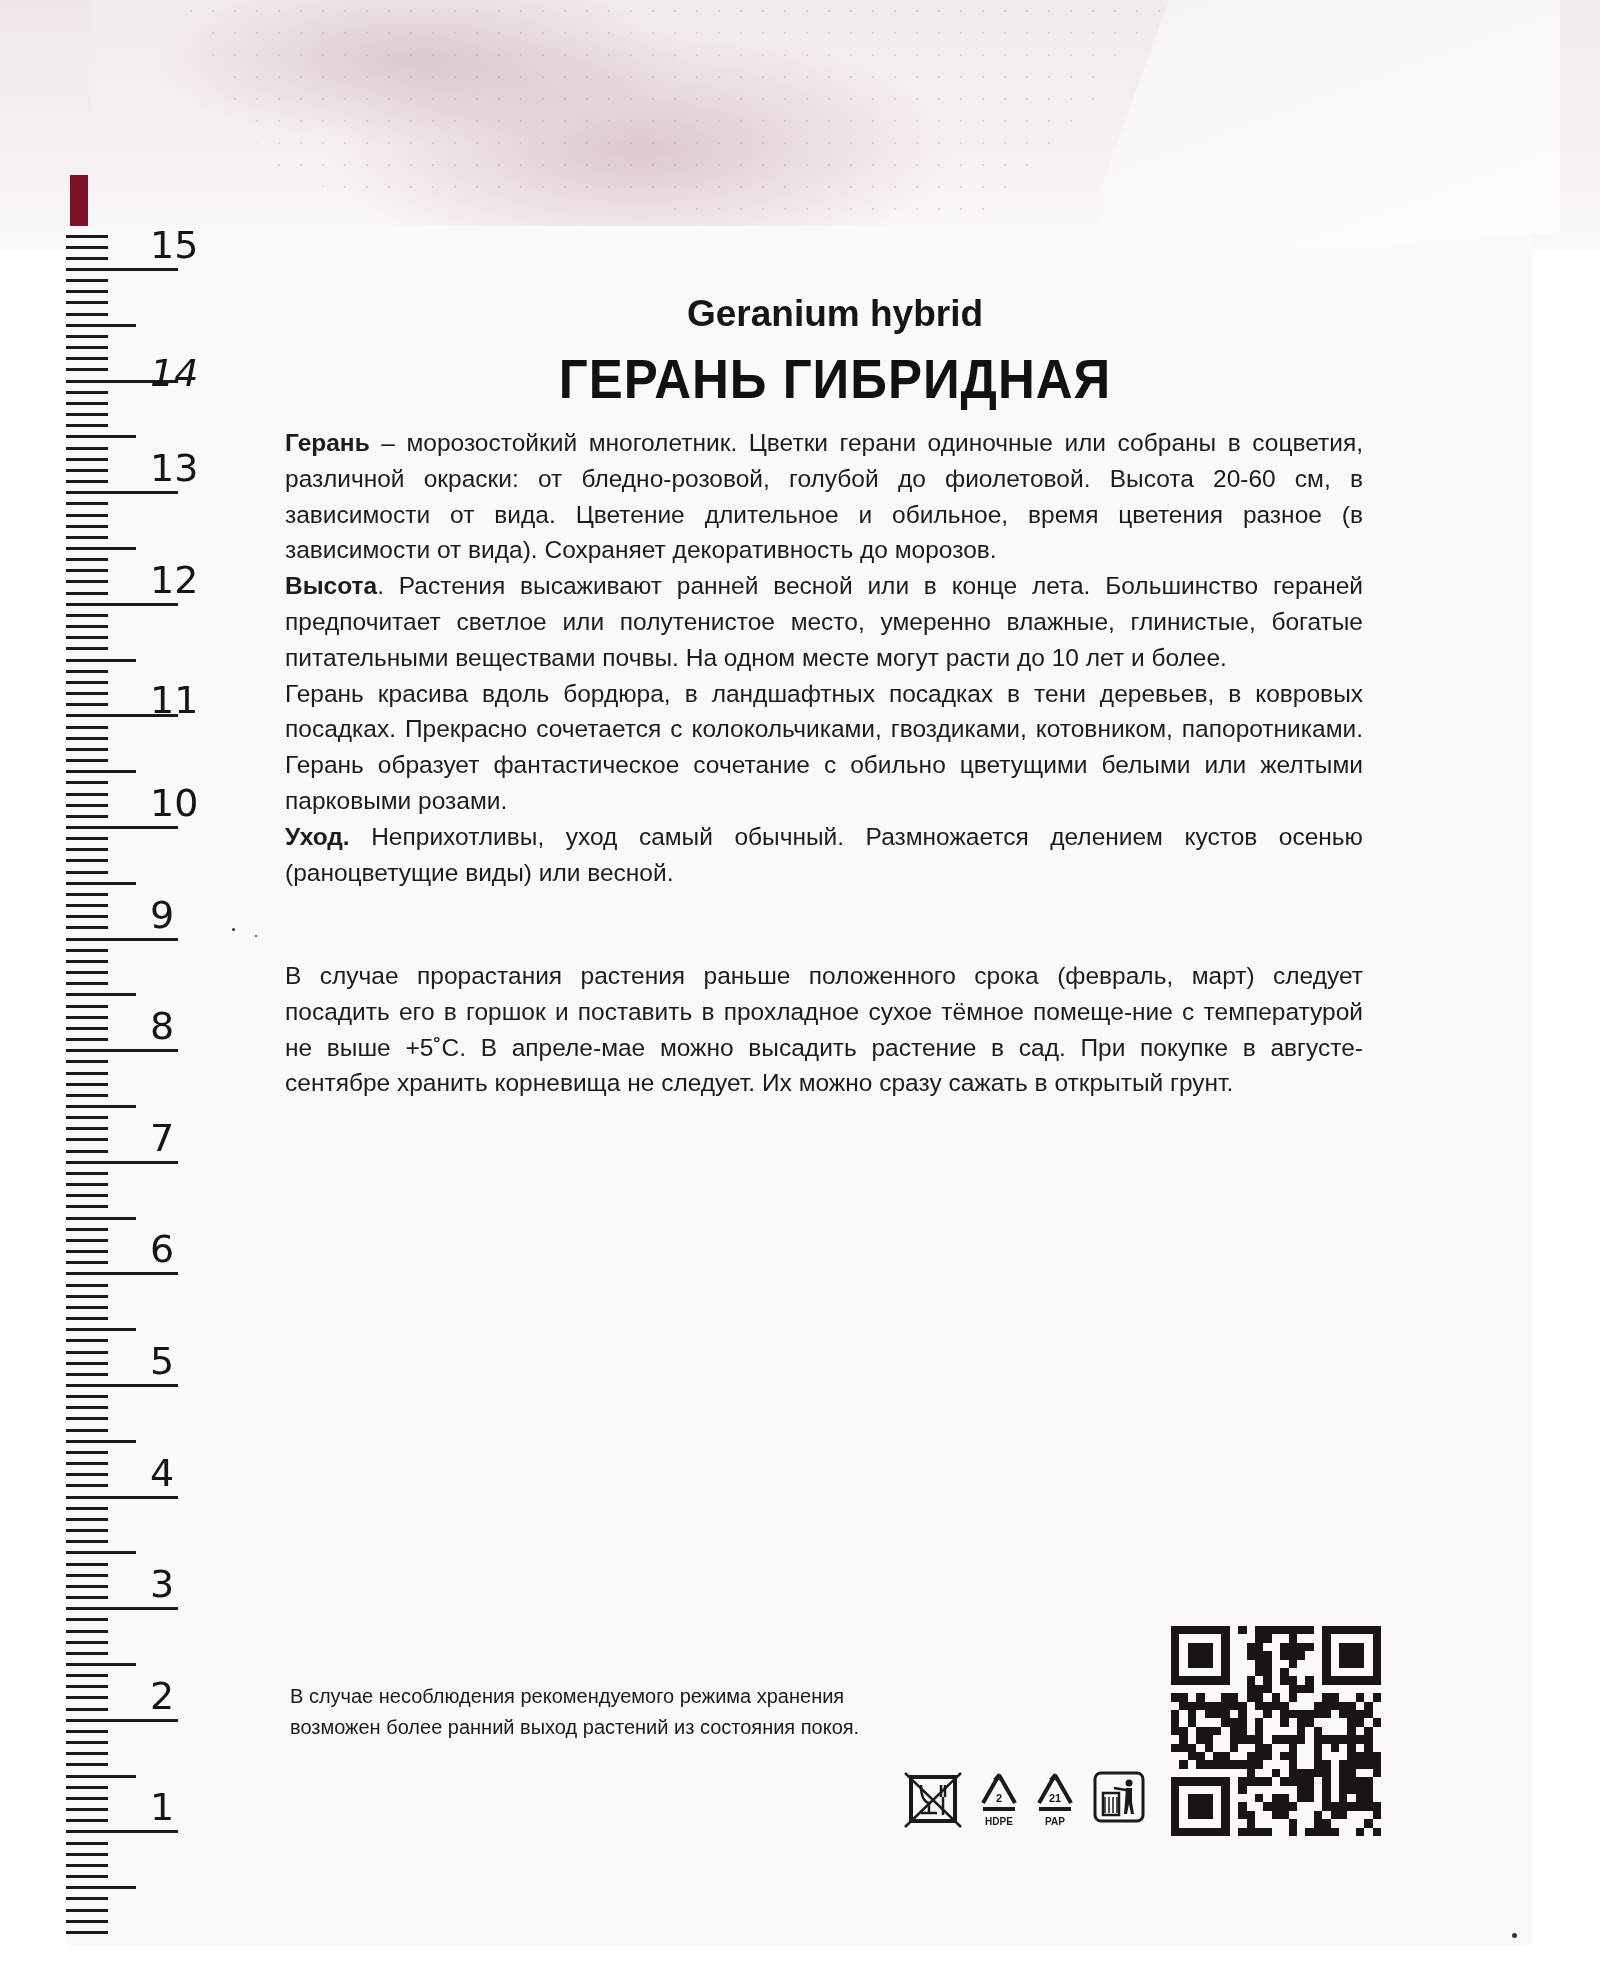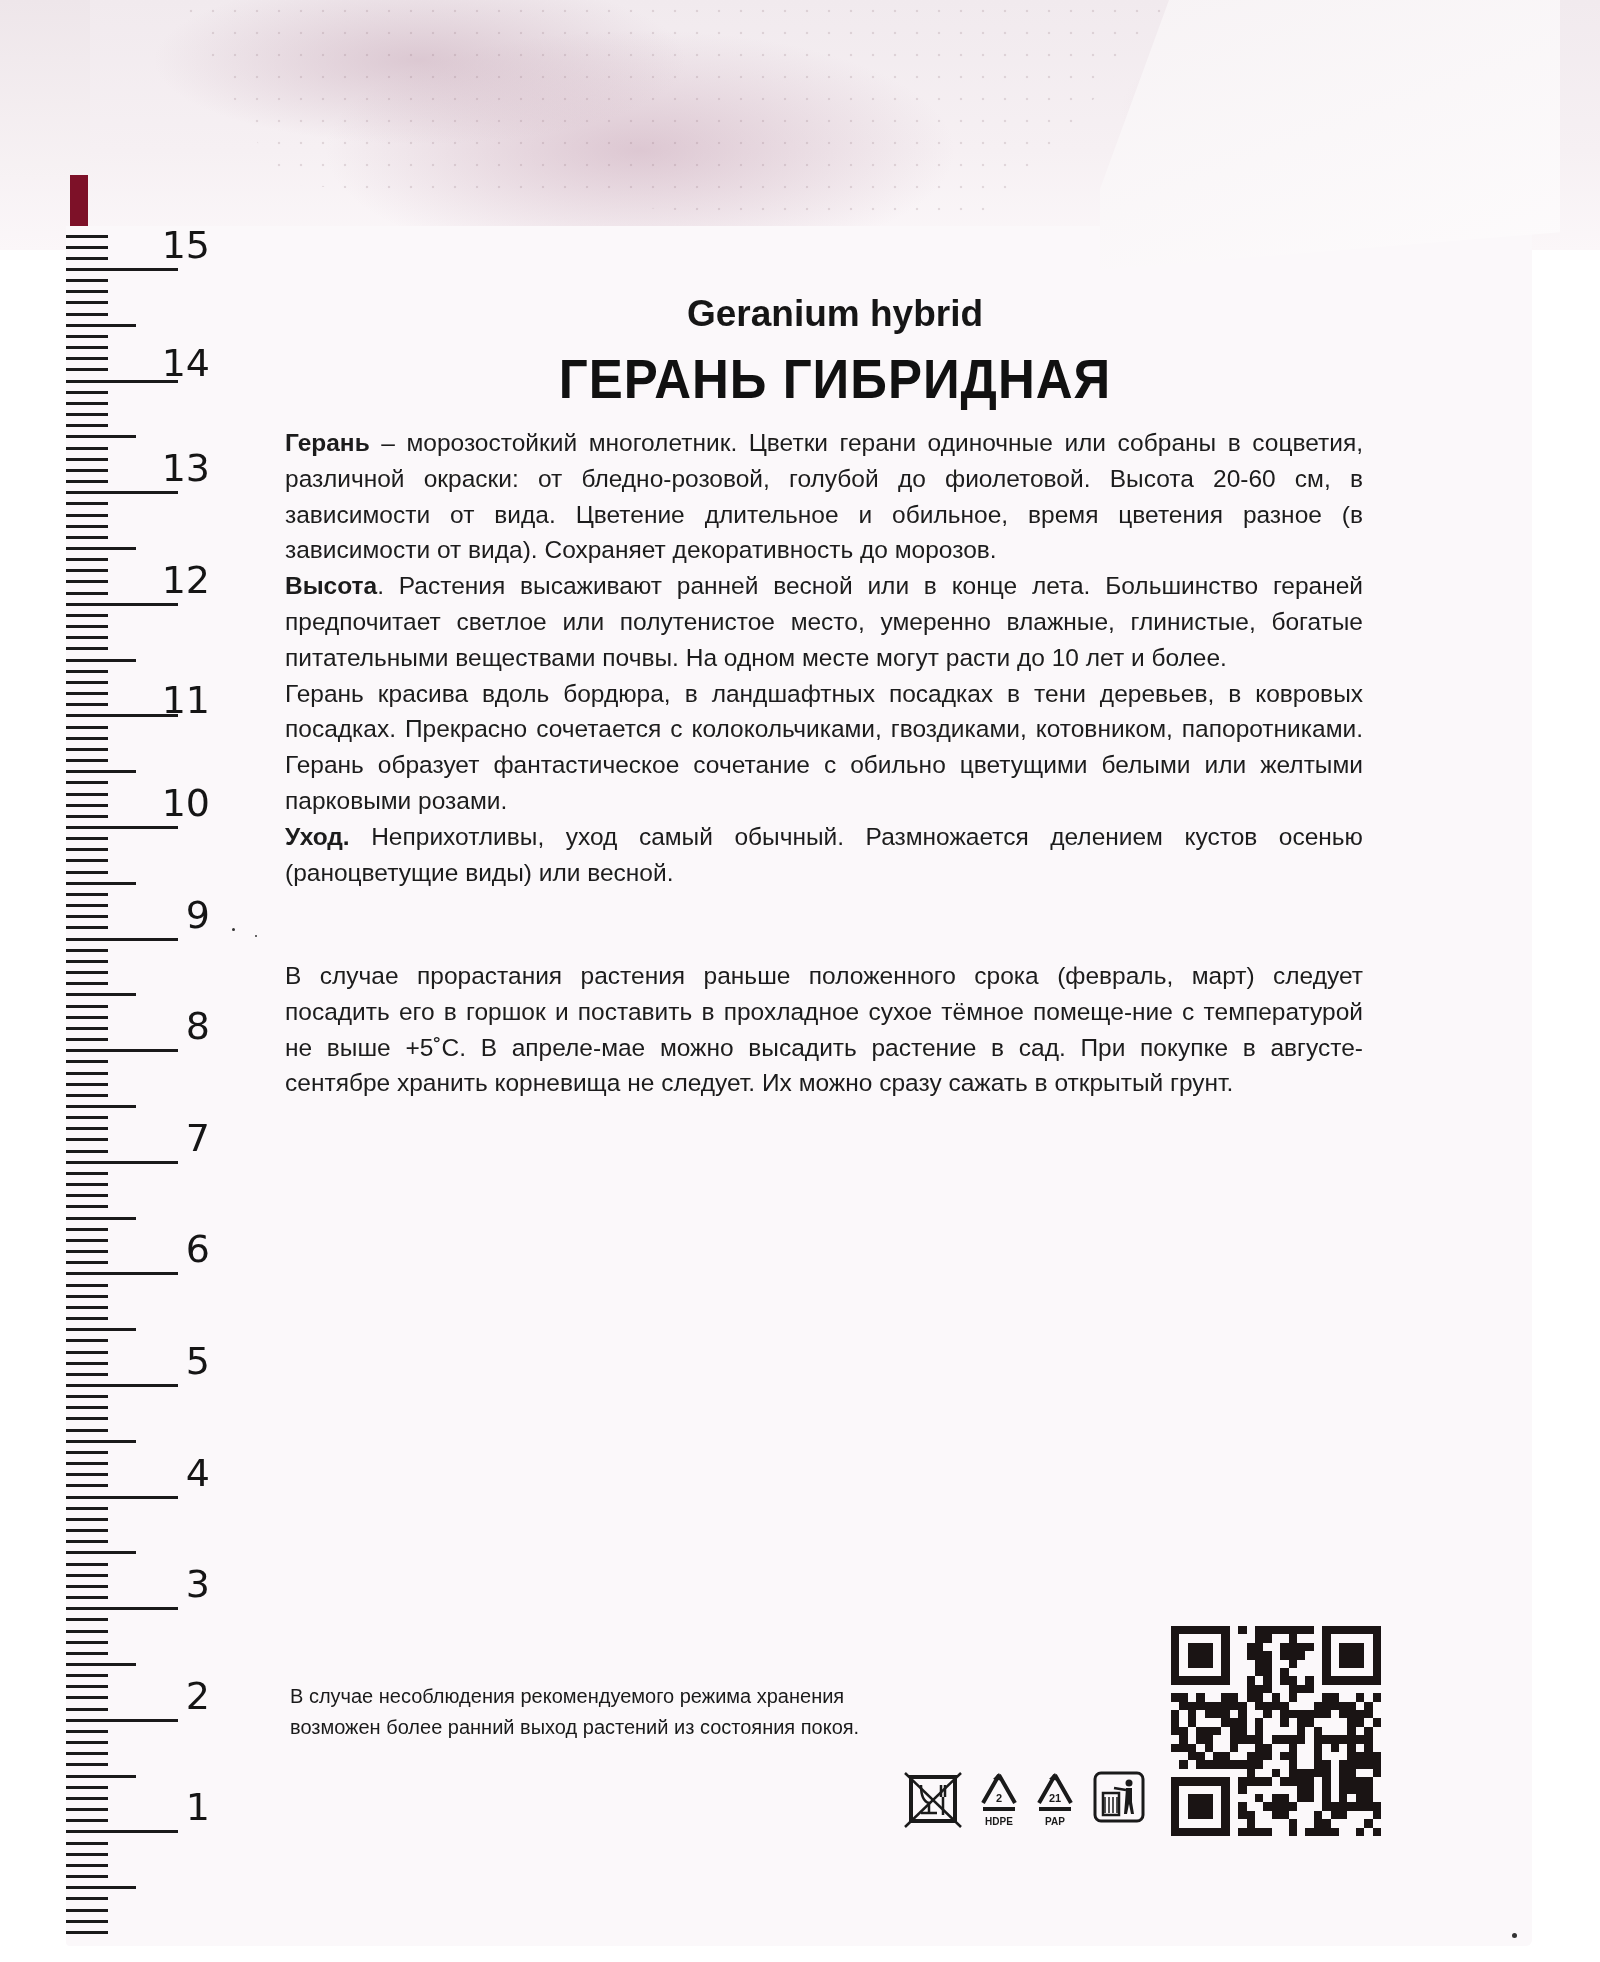--- a/index.html
+++ b/index.html
@@ -50,21 +50,21 @@
 
   
   .ruler { position:absolute; left:0; top:0; width:240px; height:1962px; }
   .tick { position:absolute; height:3px; background:#1a1a1a; left:66px; }
   .tick.short { width:42px; }
   .tick.mid { width:70px; }
   .tick.long { width:112px; }
   .rnum {
     position:absolute; left:150px; width:60px;
     font-family:"DejaVu Sans", sans-serif; font-size:38px; color:#151515;
-    text-align:right; line-height:1;
+    text-align:left; line-height:1;
   }
 
   
   .title-en {
     position:absolute; left:0; width:1600px; top:293px; text-align:center;
     font-size:37px; font-weight:bold; color:#161616; letter-spacing:0px;
     padding-left:70px; box-sizing:border-box;
   }
   .title-ru {
     position:absolute; left:0; width:1600px; top:350px; text-align:center;
@@ -253,21 +253,21 @@
     <div class="tick short" style="top: 1842px;"></div>
     <div class="tick short" style="top: 1853px;"></div>
     <div class="tick short" style="top: 1864px;"></div>
     <div class="tick short" style="top: 1875px;"></div>
     <div class="tick mid" style="top: 1886px;"></div>
     <div class="tick short" style="top: 1897px;"></div>
     <div class="tick short" style="top: 1909px;"></div>
     <div class="tick short" style="top: 1920px;"></div>
     <div class="tick short" style="top: 1931px;"></div>
     <div class="rnum" style="top: 226px;">15</div>
-    <div class="rnum" style="top: 344px;">14</div>
+    <div class="rnum" style="top: 354px; font-style: italic;">14</div>
     <div class="rnum" style="top: 449px;">13</div>
     <div class="rnum" style="top: 561px;">12</div>
     <div class="rnum" style="top: 672px; margin-top: 9px;">11</div>
     <div class="rnum" style="top: 784px;">10</div>
     <div class="rnum" style="top: 896px;">9</div>
     <div class="rnum" style="top: 1007px;">8</div>
     <div class="rnum" style="top: 1119px;">7</div>
     <div class="rnum" style="top: 1230px;">6</div>
     <div class="rnum" style="top: 1342px;">5</div>
     <div class="rnum" style="top: 1454px;">4</div>

